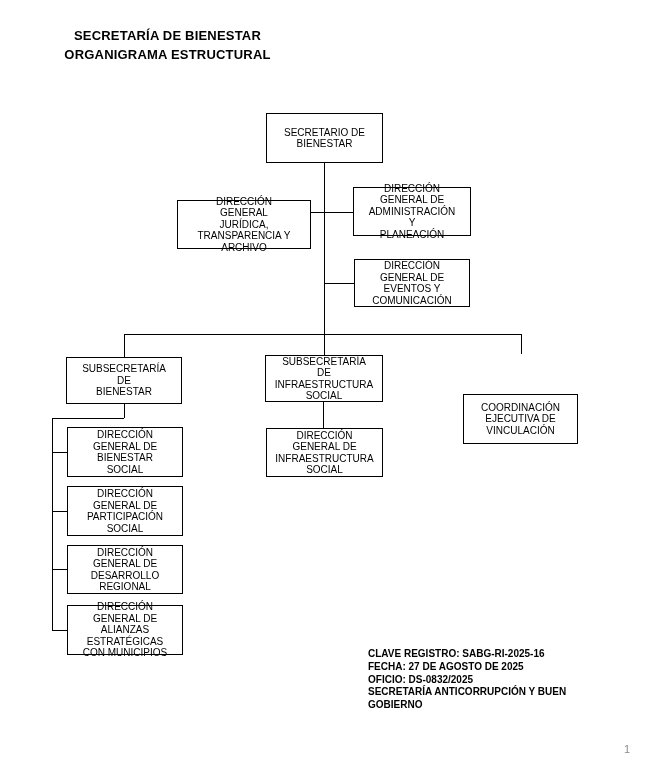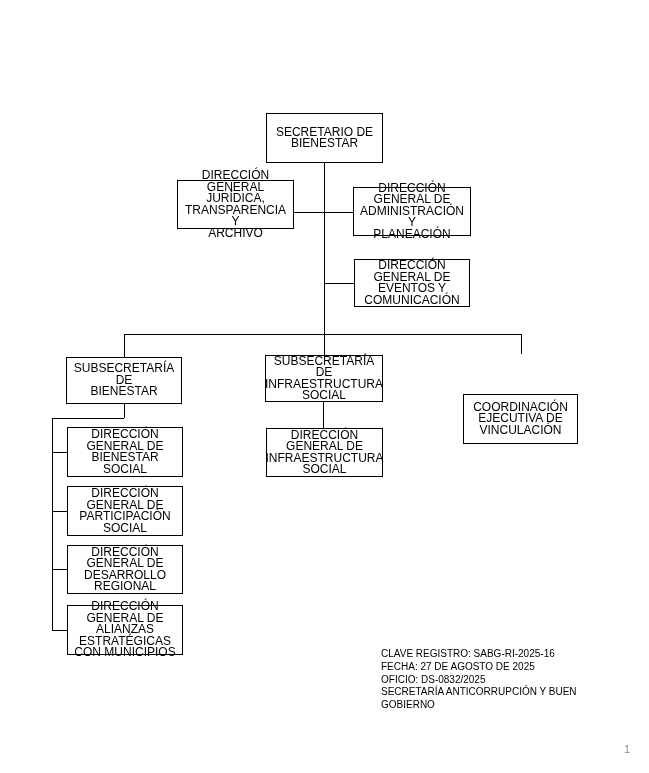--- a/index.html
+++ b/index.html
@@ -21,61 +21,63 @@
     position:absolute;left:40px;top:26px;width:255px;
     text-align:center;font-weight:bold;font-size:13px;line-height:19px;
     letter-spacing:0.2px;white-space:pre-line;
   }
   .org-box{
     position:absolute;
     border:1px solid var(--line);
     background:var(--bg);
     display:flex;align-items:center;justify-content:center;
     text-align:center;
-    font-size:12px;line-height:11.5px;
+    font-size:10px;line-height:11.5px;
     white-space:pre-line;
     box-sizing:border-box;
-    padding:6px;
+    padding:14px;
   }
   .cline{position:absolute;background:var(--line);}
   .footer-block{
-    position:absolute;left:381px;top:648px;width:215px;
-    font-size:10px;line-height:12.8px;white-space:pre-line;
+    position:absolute;left:368px;top:648px;width:215px;
+    font-size:10px;line-height:12.8px;white-space:pre-line;font-weight:bold;
   }
   .page-number{
     position:absolute;left:610px;top:743px;width:20px;
     text-align:right;font-size:11px;color:var(--pagenum);
   }
 </style>
 </head>
 <body>
 
 <div class="page">
 
+  <div class="doc-title">SECRETARÍA DE BIENESTAR
+ORGANIGRAMA ESTRUCTURAL</div>
 
   <div class="cline" style="left:324px;top:163px;width:1px;height:172px;"></div>
   <div class="cline" style="left:294px;top:212px;width:60px;height:1px;"></div>
   <div class="cline" style="left:324px;top:283px;width:30px;height:1px;"></div>
   <div class="cline" style="left:124px;top:334px;width:398px;height:1px;"></div>
   <div class="cline" style="left:124px;top:334px;width:1px;height:23px;"></div>
   <div class="cline" style="left:324px;top:334px;width:1px;height:21px;"></div>
   <div class="cline" style="left:521px;top:334px;width:1px;height:20px;"></div>
   <div class="cline" style="left:124px;top:404px;width:1px;height:14px;"></div>
   <div class="cline" style="left:52px;top:418px;width:72px;height:1px;"></div>
   <div class="cline" style="left:52px;top:418px;width:1px;height:212px;"></div>
   <div class="cline" style="left:52px;top:452px;width:15px;height:1px;"></div>
   <div class="cline" style="left:52px;top:511px;width:15px;height:1px;"></div>
   <div class="cline" style="left:52px;top:569px;width:15px;height:1px;"></div>
   <div class="cline" style="left:52px;top:630px;width:15px;height:1px;"></div>
   <div class="cline" style="left:323px;top:402px;width:1px;height:26px;"></div>
 
   <div class="org-box" style="left:266px;top:113px;width:117px;height:50px;">SECRETARIO DE
 BIENESTAR</div>
 
-  <div class="org-box" style="left:177px;top:180px;width:117px;height:49px;">DIRECCIÓN GENERAL
+  <div class="org-box" style="left:177px;top:200px;width:134px;height:49px;">DIRECCIÓN GENERAL
 JURÍDICA,
 TRANSPARENCIA Y
 ARCHIVO</div>
 
   <div class="org-box" style="left:353px;top:187px;width:118px;height:49px;">DIRECCIÓN GENERAL DE
 ADMINISTRACIÓN Y
 PLANEACIÓN</div>
 
   <div class="org-box" style="left:354px;top:259px;width:116px;height:48px;">DIRECCIÓN GENERAL DE
 EVENTOS Y

